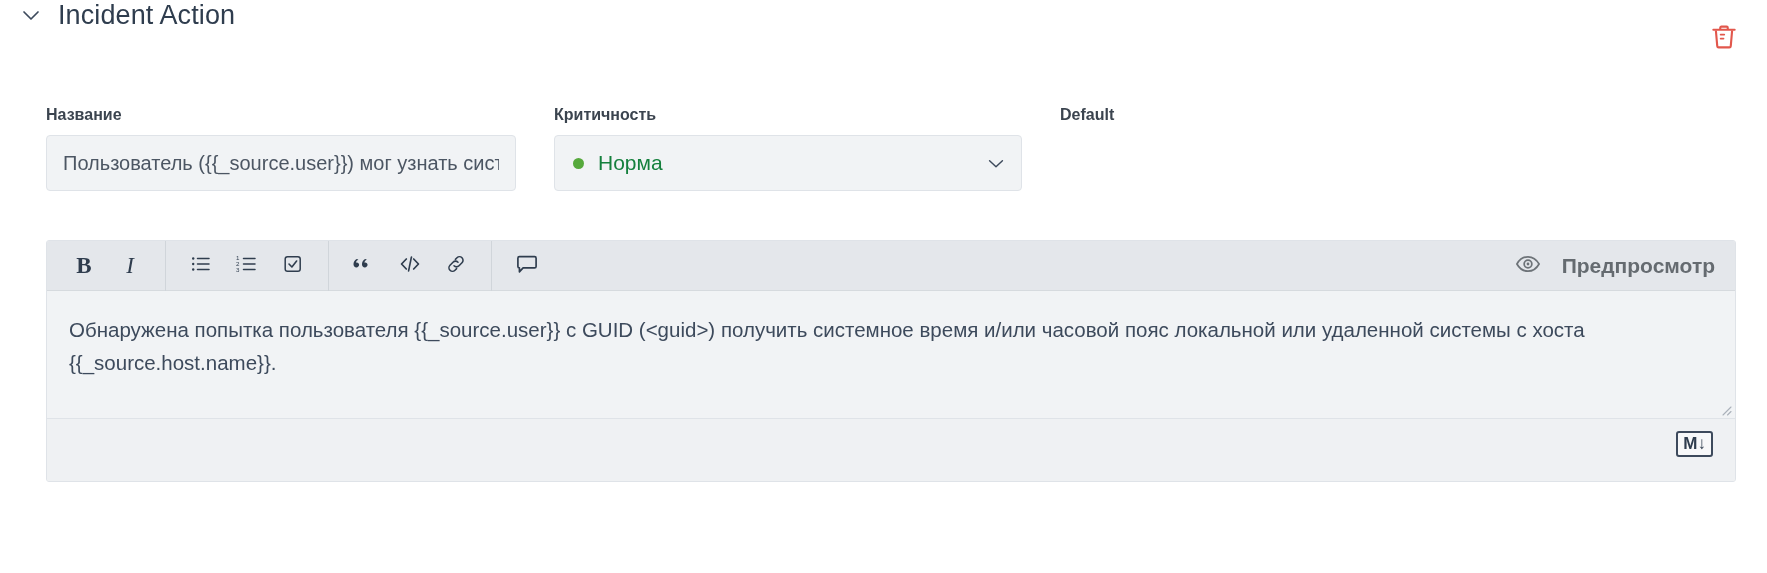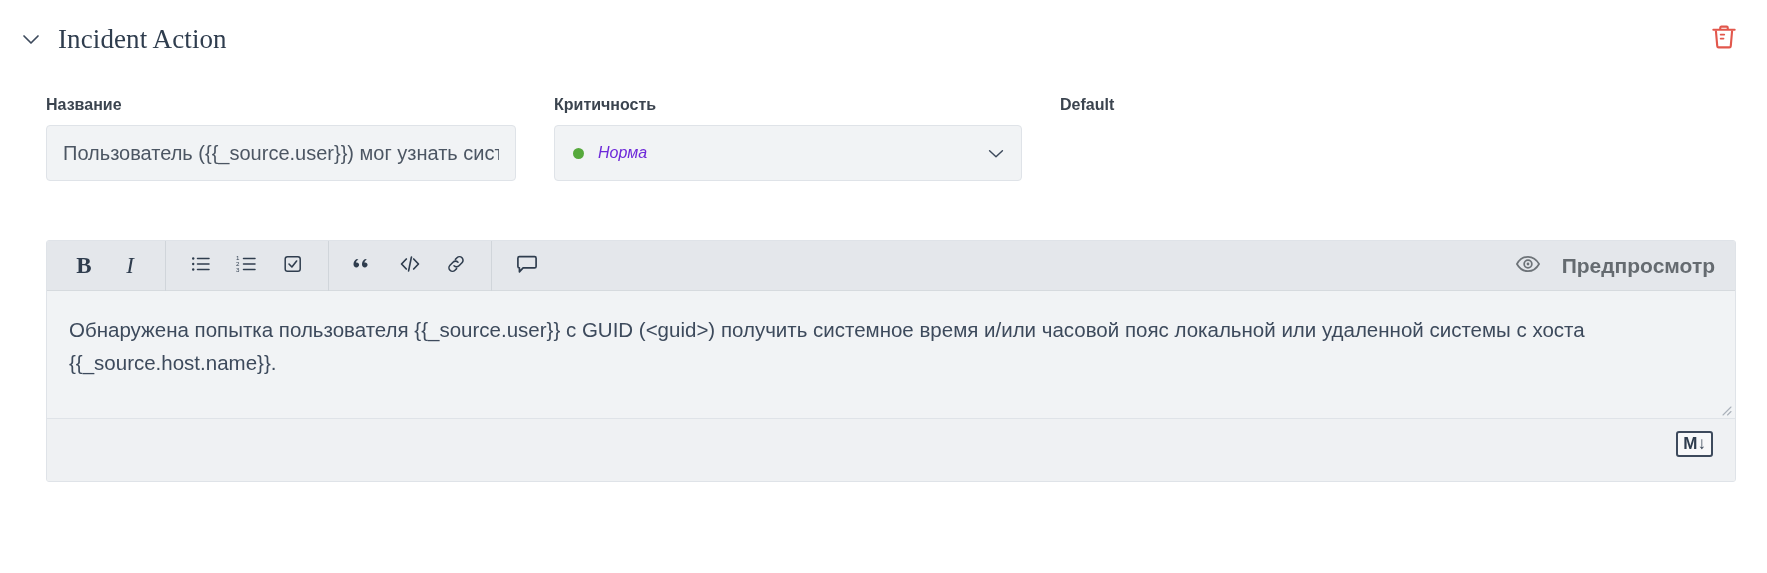--- a/index.html
+++ b/index.html
@@ -16,22 +16,20 @@
     overflow: hidden;
   }
 
   
   .section-header {
     position: absolute;
     left: 0; top: 0;
     width: 1767px;
     height: 78px;
     display: flex;
-    align-items: center;
-    font-family: Liberation Serif, serif;
   }
   .chevron-toggle {
     margin-left: 16px;
     width: 30px; height: 30px;
     display: flex; align-items: center; justify-content: center;
     cursor: pointer;
   }
   .chevron-toggle svg { display: block; }
   .section-title {
     margin-left: 12px;
@@ -44,21 +42,21 @@
     position: absolute;
     right: 24px; top: 20px;
     width: 38px; height: 38px;
     display: flex; align-items: center; justify-content: center;
     cursor: pointer;
   }
 
   
   .fields-row {
     position: absolute;
-    left: 46px; top: 96px;
+    left: 46px; top: 106px;
     width: 1690px;
     display: flex;
     gap: 38px;
   }
   .field { position: relative; }
   .field-name  { width: 470px; }
   .field-crit  { width: 468px; }
   .field-wf    { width: 468px; }
   .field-label {
     font-size: 16px;
@@ -95,25 +93,24 @@
   }
   .dot {
     width: 11px; height: 11px;
     border-radius: 50%;
     background: #56a93c;
     margin-right: 14px;
     flex: none;
   }
   .select-value {
     flex: 1;
-    font-size: 16px;
-    color: #6d28d9;
+    font-size: 21px;
+    color: #15803d;
     white-space: nowrap;
     overflow: hidden;
-    font-style: italic;
   }
   .select-caret {
     flex: none;
     width: 22px; height: 22px;
     display: flex; align-items: center; justify-content: center;
   }
 
   
   .desc-wrap {
     position: absolute;

